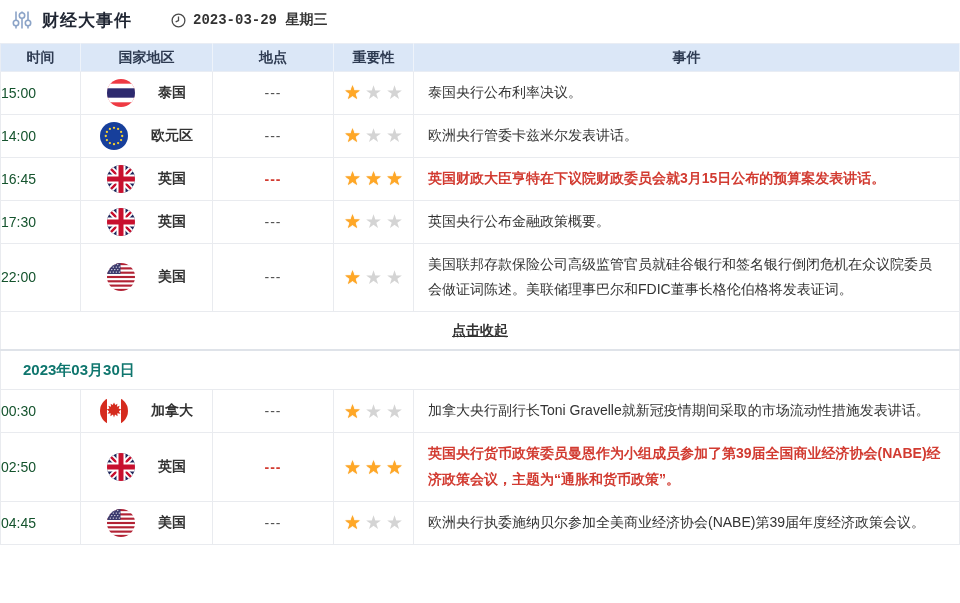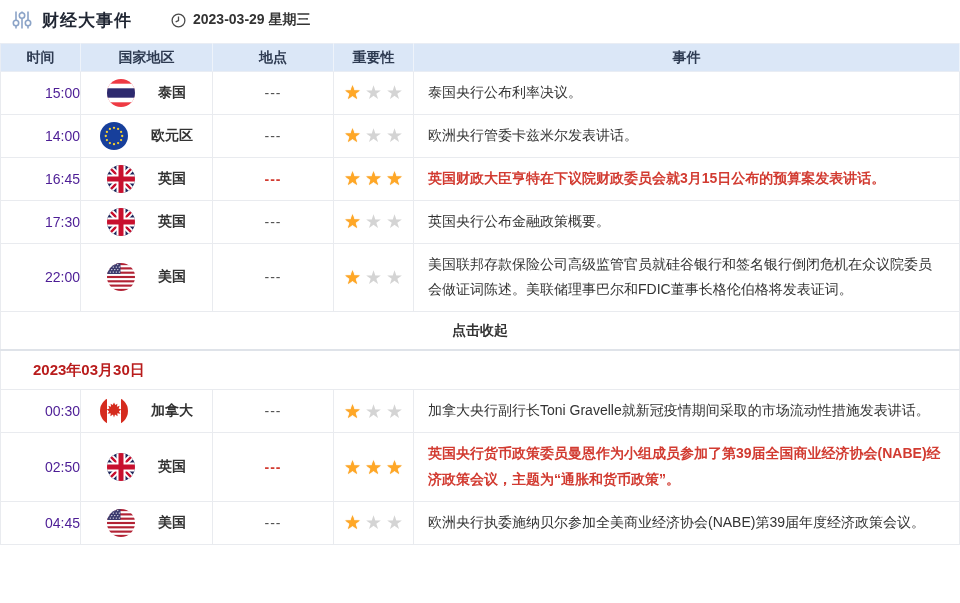--- a/index.html
+++ b/index.html
@@ -4,51 +4,51 @@
 <style>
   * { box-sizing: border-box; margin: 0; padding: 0; }
   html, body { width: 960px; background: #fff; font-family: "Liberation Sans", "DejaVu Sans", sans-serif; color: #333; }
   body { height: 603px; overflow: hidden; }
 
   
   .titlebar { display: flex; align-items: center; height: 40px; padding: 4px 10px; background: #fff; }
   .tune-icon { display: inline-flex; width: 24px; height: 24px; margin-right: 8px; }
   .page-title { font-size: 17px; font-weight: bold; color: #1f2532; letter-spacing: 1px; }
   .clock-wrap { display: inline-flex; width: 17px; height: 17px; margin-left: 38px; margin-right: 6px; }
-  .header-date { font-size: 14px; font-weight: bold; color: #333; }
+  .header-date { font-size: 14px; font-weight: bold; color: #333; font-family: Liberation Mono, monospace; }
 
   
   table.cal { width: 100%; border-collapse: collapse; table-layout: fixed; margin-top: 3px; }
   col.c1 { width: 80px; }  col.c2 { width: 132px; } col.c3 { width: 121px; }
   col.c4 { width: 80px; }  col.c5 { width: auto; }
 
   thead th { background: #dbe7f7; height: 28px; font-size: 14px; font-weight: bold; color: #2e3b52;
              border: 1px solid #e9edf4; border-right-color: #eef3fa; text-align: center; }
 
   tbody td { border: 1px solid #e9ebef; font-size: 14px; vertical-align: middle; background: #fff; }
   tr.event-row td { height: 40px; }
-  .c-time { text-align: right; color: #4c1d95; }
+  .c-time { text-align: left; color: #14532d; }
   .country-wrap { display: flex; align-items: center; justify-content: center; gap: 23px; text-align: right; }
   .flag { display: inline-flex; width: 28px; height: 28px; flex: 0 0 auto; }
   .flag svg { width: 28px; height: 28px; }
   .flag:empty { display: none; }
   .cname { font-weight: bold; color: #333; }
   .c-loc { text-align: center; color: #555; letter-spacing: 1px; }
   .c-imp { text-align: center; }
   .star { font-size: 19px; line-height: 1; padding: 0 2px; }
   .star.on  { color: #ffa726; text-shadow: 0 0 1px #ef9615; }
   .star.off { color: #d4d4d4; }
   .c-event { padding: 8px 16px 8px 14px; line-height: 1.85; color: #333; }
   tr.hl .c-event, tr.hl .c-loc { color: #d23b31; font-weight: bold; }
 
   tr.collapse-row td { height: 38px; text-align: center; }
-  .collapse-link { font-size: 14px; font-weight: bold; color: #333; cursor: pointer; }
-
-  tr.date-row td { height: 40px; border-top: 2px solid #dfe3e9; padding-left: 32px;
-                   font-size: 15px; font-weight: bold; color: #b91c1c; }
+  .collapse-link { font-size: 14px; font-weight: bold; color: #333; text-decoration: underline; cursor: pointer; }
+
+  tr.date-row td { height: 40px; border-top: 2px solid #dfe3e9; padding-left: 22px;
+                   font-size: 15px; font-weight: bold; color: #0f766e; }
 </style>
 </head>
 <body>
 
 <div class="titlebar">
   <span class="tune-icon">
     <svg viewBox="0 0 24 24" fill="none" stroke="#8ba3c7" stroke-width="1.6">
       <line x1="6" y1="3.5" x2="6" y2="20.5"></line>
         <circle cx="6" cy="15" r="2.7" fill="#fff"></circle>
       <line x1="12" y1="3.5" x2="12" y2="20.5"></line>

